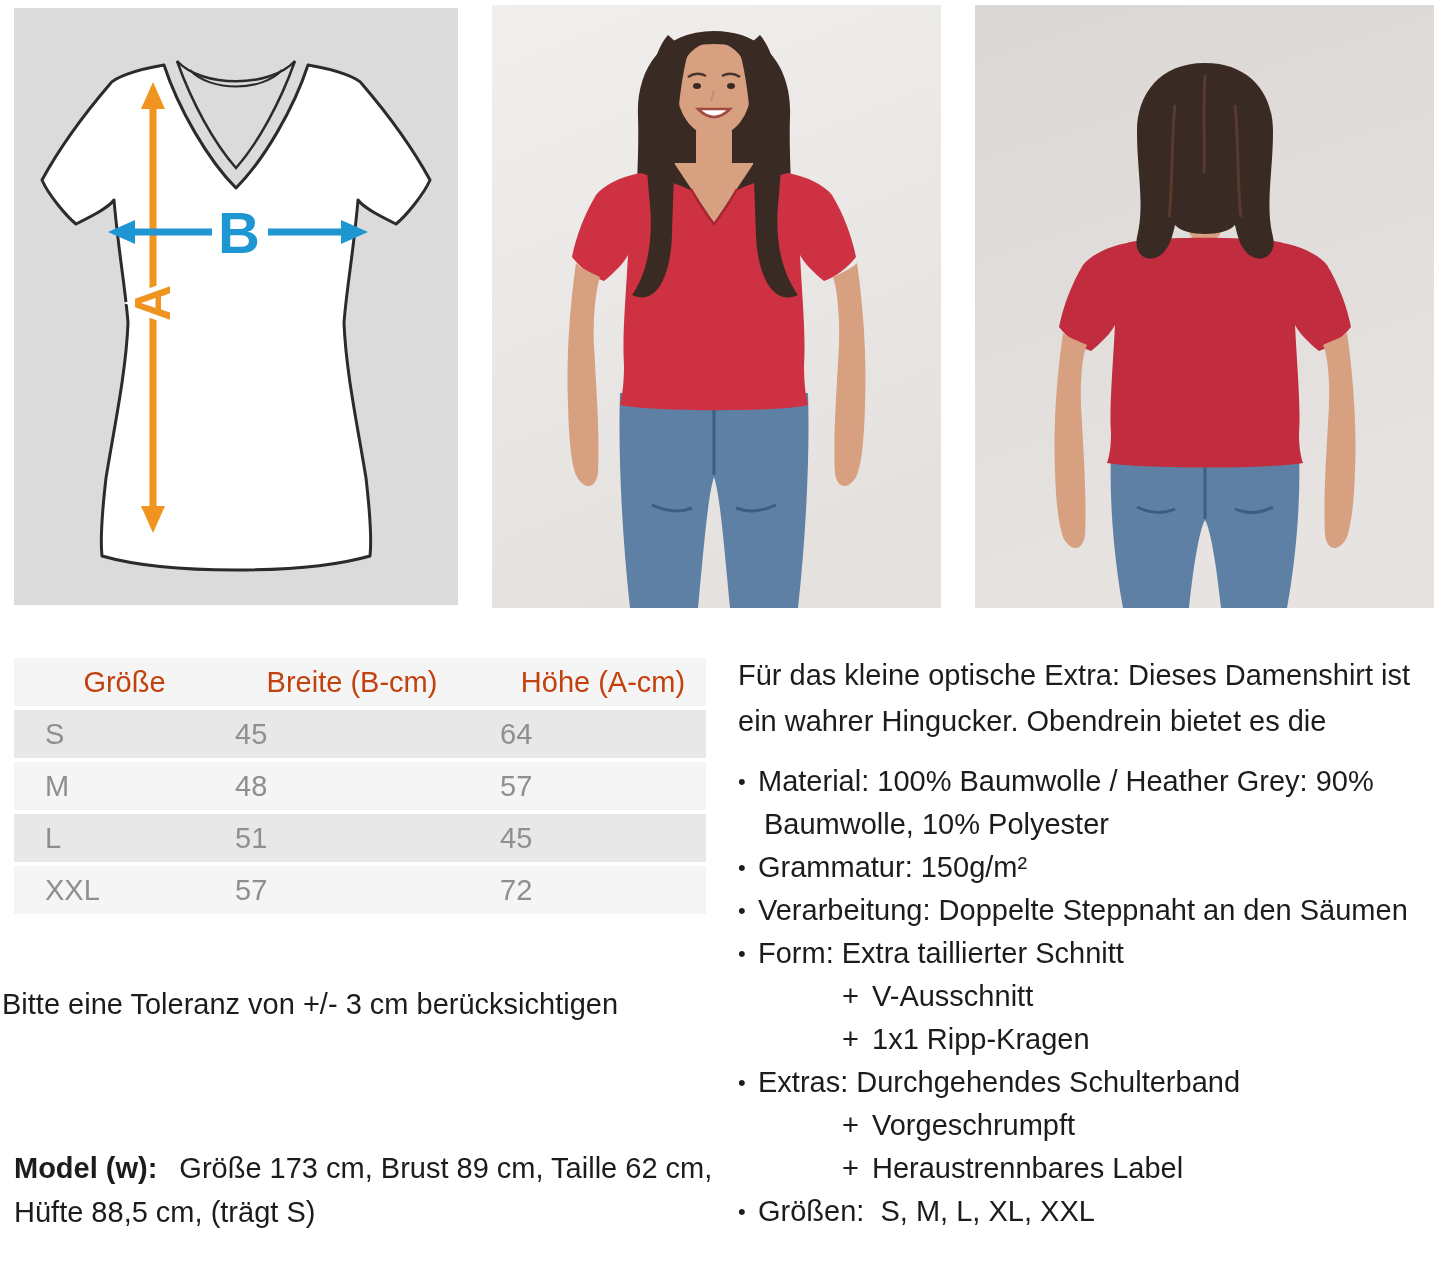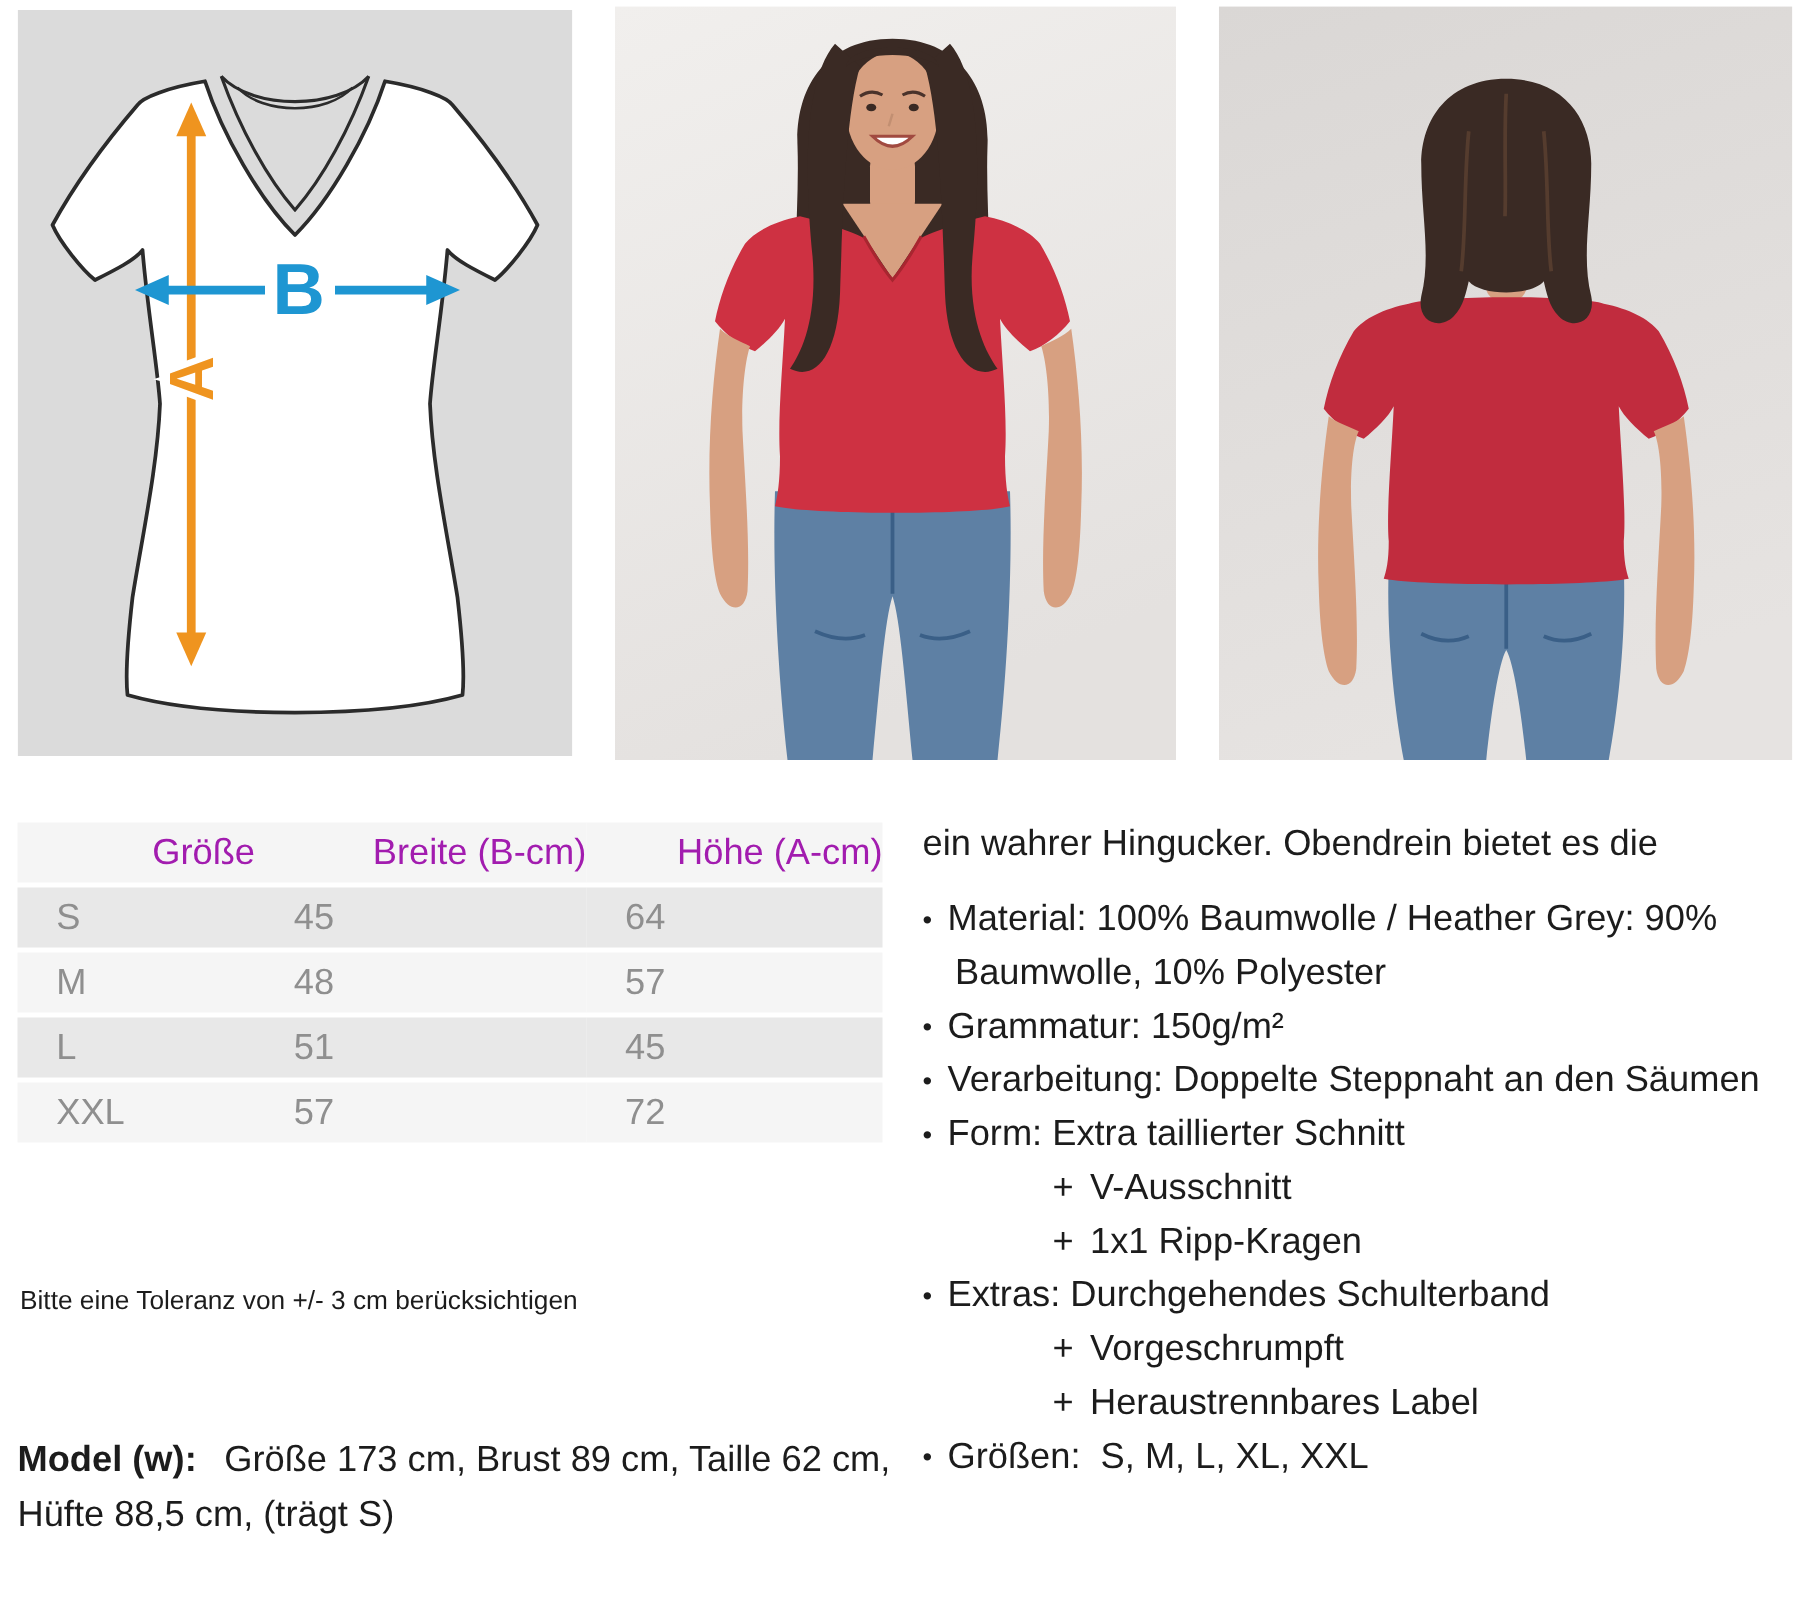--- a/index.html
+++ b/index.html
@@ -7,30 +7,30 @@
         font-family:"Liberation Sans", sans-serif;color:#1c1c1c;}
   .panel{position:absolute;overflow:hidden;}
   .panel svg{display:block;}
   #diagram-panel{left:14px;top:8px;width:444px;height:597px;}
   #photo-front-panel{left:492px;top:5px;width:449px;height:603px;}
   #photo-back-panel{left:975px;top:5px;width:459px;height:603px;}
 
   
   #size-table{position:absolute;left:14px;top:654px;width:692px;border-collapse:separate;
               border-spacing:0 4px;font-size:29px;}
-  #size-table th{background:#f5f5f5;color:#a21caf;font-weight:normal;text-align:right;
+  #size-table th{background:#f5f5f5;color:#c2410c;font-weight:normal;text-align:center;
                  height:48px;padding:0 0 0 31px;}
   #size-table td{color:#8f8f8f;height:48px;padding:0 0 0 31px;}
   #size-table tbody tr:nth-child(odd)  td{background:#e8e8e8;}
   #size-table tbody tr:nth-child(even) td{background:#f5f5f5;}
   #size-table th:nth-child(1), #size-table td:nth-child(1){width:159px;}
   #size-table th:nth-child(2), #size-table td:nth-child(2){width:234px;}
 
-  #tolerance-note{position:absolute;left:16px;top:986px;font-size:21px;line-height:36px;
-                  white-space:nowrap;margin-top:37px;}
+  #tolerance-note{position:absolute;left:2px;top:986px;font-size:29px;line-height:36px;
+                  white-space:nowrap;}
   #model-info{position:absolute;left:14px;top:1146px;font-size:29px;line-height:44px;}
   #model-info .b{font-weight:bold;margin-top:44px;}
   #model-info .rest{margin-left:22px;}
 
   
   #description{position:absolute;left:738px;top:652px;width:680px;font-size:29px;}
   #description .line{white-space:nowrap;}
   #intro .line{line-height:46px;}
   #feature-list{margin-top:16px;}
   #feature-list .line{line-height:43px;}
@@ -225,20 +225,21 @@
 
   <div id="model-info">
     <div class="line">
       <span class="b">Model (w):</span><span class="rest">Größe 173 cm, Brust 89 cm, Taille 62 cm,</span>
     </div>
     <div class="line">Hüfte 88,5 cm, (trägt S)</div>
   </div>
 
   <div id="description">
     <div id="intro">
+        <div class="line">Für das kleine optische Extra: Dieses Damenshirt ist</div>
         <div class="line">ein wahrer Hingucker. Obendrein bietet es die</div>
       </div>
     <div id="feature-list">
         <div class="li">
           <span class="marker dotm">•</span>
           <div class="line">Material: 100% Baumwolle / Heather Grey: 90%</div>
           <div class="line cont">Baumwolle, 10% Polyester</div>
         </div>
         <div class="li">
           <span class="marker dotm">•</span>

